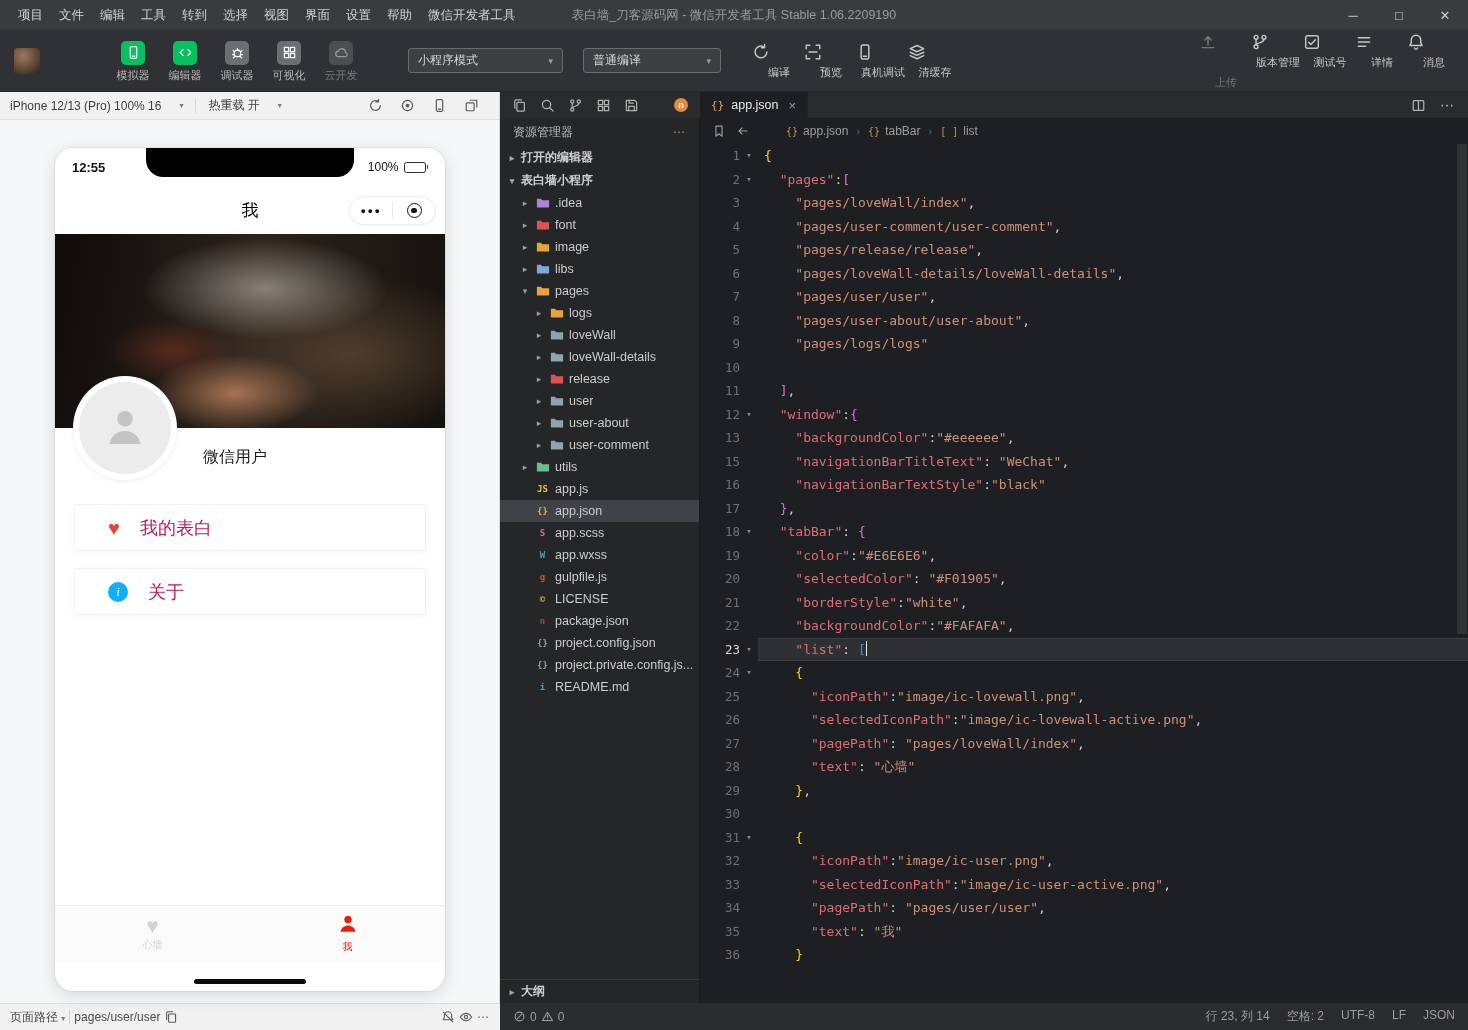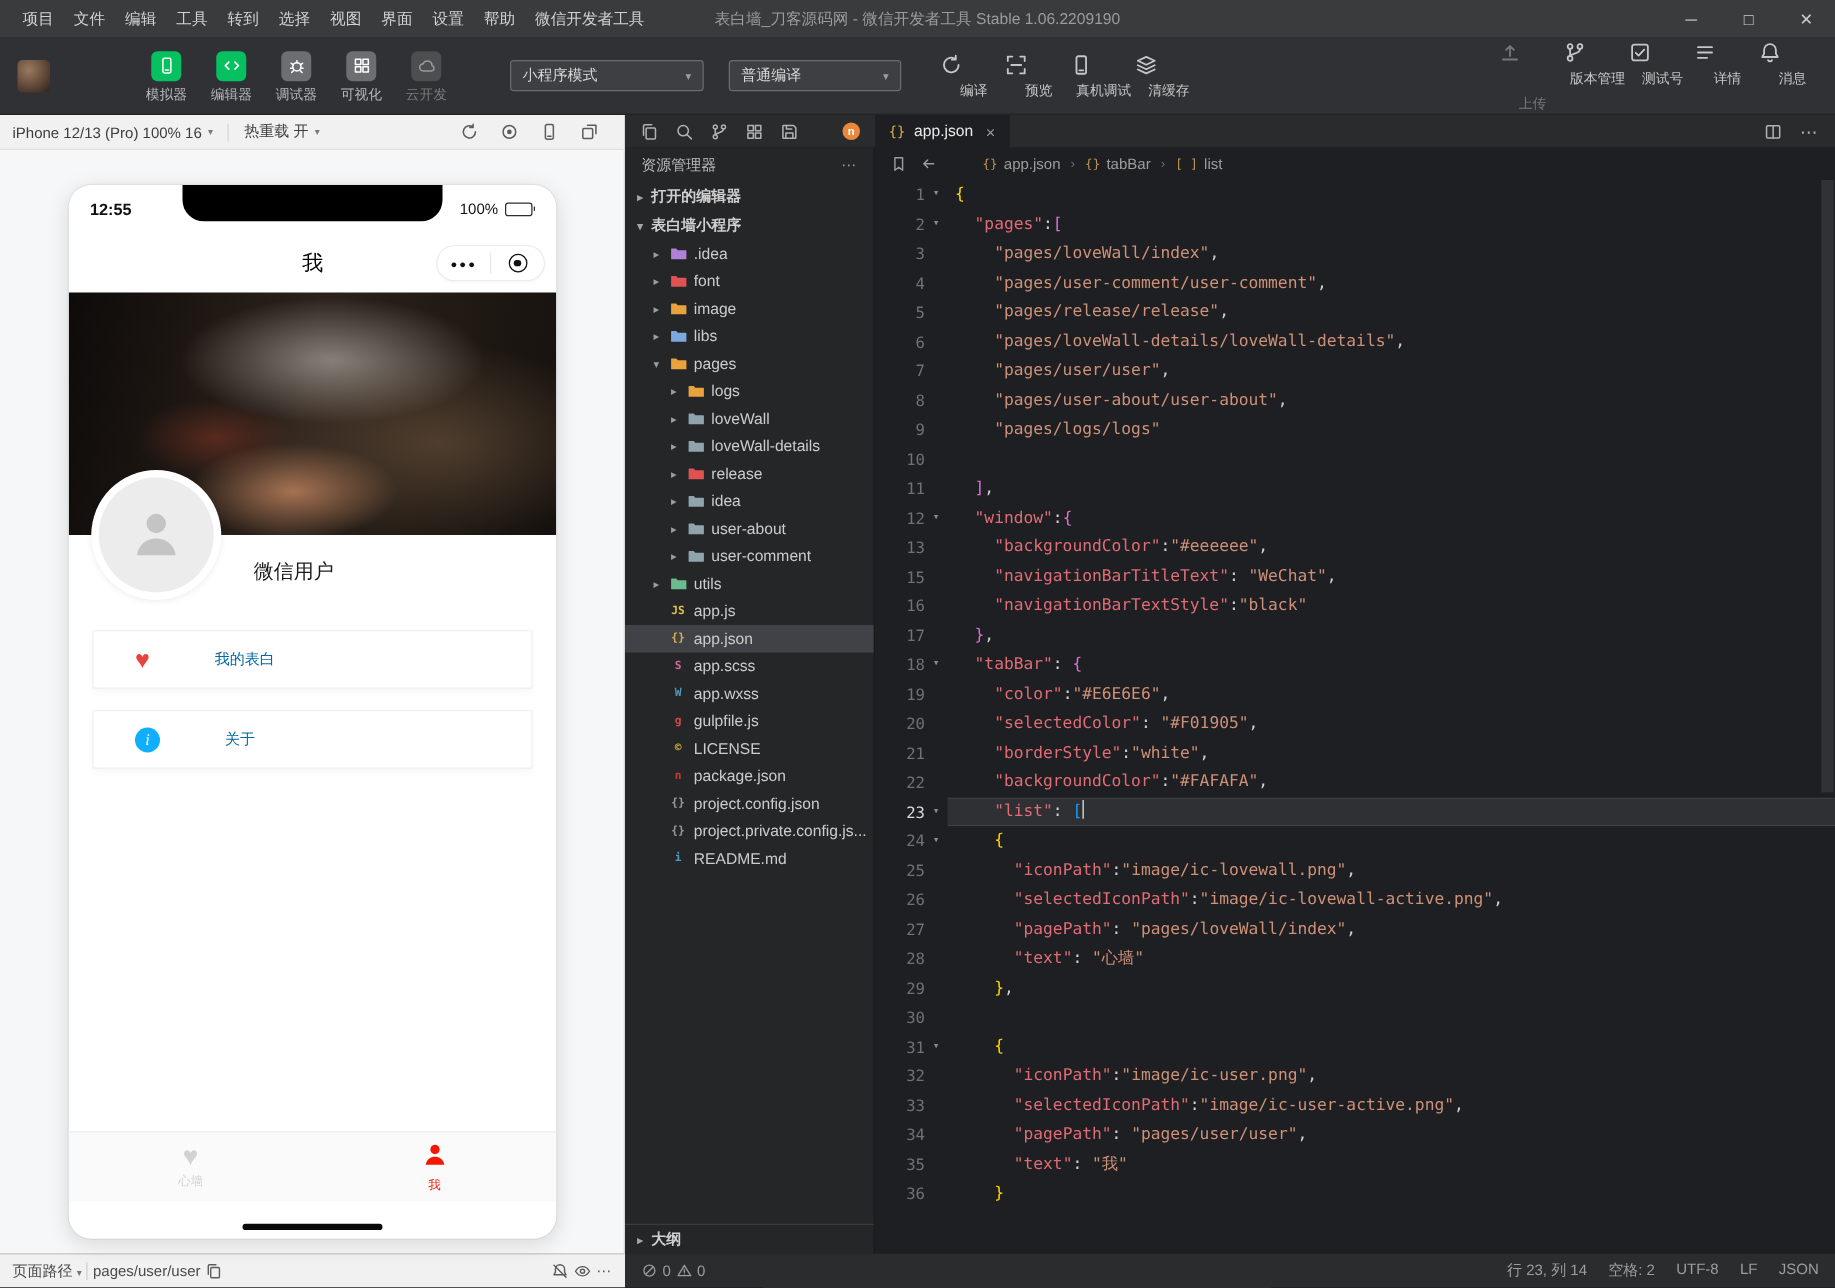--- a/index.html
+++ b/index.html
@@ -41,21 +41,21 @@
   .act-btn.disabled { color:#787878;gap:24px; }
   .tb-spacer { flex:1; }
   .right-actions { display:flex; margin-right:26px; }
 
   
   .main { flex:1; display:flex; min-height:0; }
 
   
   .simulator { width:500px; flex:none; display:flex; flex-direction:column; background:#f6f7f8; border-right:1px solid #d8d8d8; }
   .sim-toolbar { height:28px; background:#f1f1f2; border-bottom:1px solid #e1e1e1; display:flex; align-items:center; padding:0 10px; font-size:12px; color:#3d3d3d; gap:6px; flex:none; }
-  .sim-sel { display:flex; align-items:center; gap:5px; cursor:default; }
+  .sim-sel { display:flex; align-items:center; gap:18px; cursor:default; }
   .sim-sel .chev { font-size:8px; color:#7a7a7a; }
   .sim-div { width:1px; height:14px; background:#d6d6d6; margin:0 6px; }
   .sim-icons { margin-left:auto; display:flex; gap:17px; padding-right:10px; color:#5c5c5c; }
   .sim-icons .ic { width:15px; height:15px; }
   .sim-canvas { flex:1; position:relative; }
 
   
   .phone { position:absolute; left:55px; top:28px; width:390px; height:843px; background:#fff; border-radius:18px; overflow:hidden; box-shadow:0 0 0 1px rgba(0,0,0,.05), 0 4px 18px rgba(0,0,0,.13); }
   .p-status { height:38px; display:flex; align-items:center; justify-content:space-between; padding:0 17px; position:relative; color:#111; }
   .p-time { font-size:13px; font-weight:bold; }
@@ -82,21 +82,21 @@
   }
   .p-profile { position:relative; height:76px; background:#fff; }
   .p-avatar { position:absolute; left:18px; top:-52px; width:104px; height:104px; border-radius:50%; background:#fff; display:flex; align-items:center; justify-content:center; box-shadow:0 1px 5px rgba(0,0,0,.08); }
   .p-avatar-inner { width:92px; height:92px; border-radius:50%; background:#ececec; display:flex; align-items:center; justify-content:center; color:#c4c4c4; }
   .p-avatar-inner .ic { width:46px; height:46px; }
   .p-name { position:absolute; left:148px; top:19px; font-size:16px; color:#1a1a1a; }
   .profile-menu { padding:0 19px; background:#fff; }
   .pm-row { height:47px; background:#fff; border:1px solid #f0f0f0; border-radius:2px; box-shadow:0 2px 6px rgba(0,0,0,.035); display:flex; align-items:center; margin-bottom:17px; padding-left:33px; gap:20px; }
   .pm-ic-heart { font-size:20px; line-height:1; }
   .pm-ic-info { width:20px; height:20px; border-radius:50%; color:#fff; font-size:13px; font-style:italic; font-family:"Liberation Serif",serif; display:flex; align-items:center; justify-content:center; }
-  .pm-lb { font-size:12px; color:#0369a1;margin-left:32px; }
+  .pm-lb { font-size:18px; color:#be185d; }
   .p-tabbar { position:absolute; bottom:30px; left:0; right:0; height:56px; background:#fafafa; border-top:1px solid #ececec; display:flex; }
   .pt-item { flex:1; display:flex; flex-direction:column; align-items:center; justify-content:center; gap:2px; }
   .pt-ic { font-size:21px; line-height:1; }
   .pt-ic .ic { width:22px; height:22px; }
   .pt-lb { font-size:10px; }
   .home-bar { position:absolute; bottom:7px; left:50%; transform:translateX(-50%); width:112px; height:5px; background:#0a0a0a; border-radius:3px; }
 
   
   .rightcol { flex:1; display:flex; flex-direction:column; min-width:0; }
   .strip { height:26px; background:#2a2b2d; display:flex; align-items:stretch; flex:none; }
@@ -601,21 +601,21 @@
                 </span>
                 <span class="tree-label">release</span>
               </div>
               <div class="tree-row" style="padding-left: 34px;">
                 <span class="chevcol">▸</span>
                 <span class="ficon" style="color:#90a4ae">
                   <svg viewBox="0 0 16 16">
                     <path fill="currentColor" stroke="none" d="M1.5 3.2h4.2l1.4 1.6h7.4c.3 0 .5.2.5.5v7.2c0 .3-.2.5-.5.5H1.5c-.3 0-.5-.2-.5-.5V3.7c0-.3.2-.5.5-.5z"></path>
                   </svg>
                 </span>
-                <span class="tree-label">idea</span>
+                <span class="tree-label">user</span>
               </div>
               <div class="tree-row" style="padding-left: 34px;">
                 <span class="chevcol">▸</span>
                 <span class="ficon" style="color:#90a4ae">
                   <svg viewBox="0 0 16 16">
                     <path fill="currentColor" stroke="none" d="M1.5 3.2h4.2l1.4 1.6h7.4c.3 0 .5.2.5.5v7.2c0 .3-.2.5-.5.5H1.5c-.3 0-.5-.2-.5-.5V3.7c0-.3.2-.5.5-.5z"></path>
                   </svg>
                 </span>
                 <span class="tree-label">user-about</span>
               </div>

